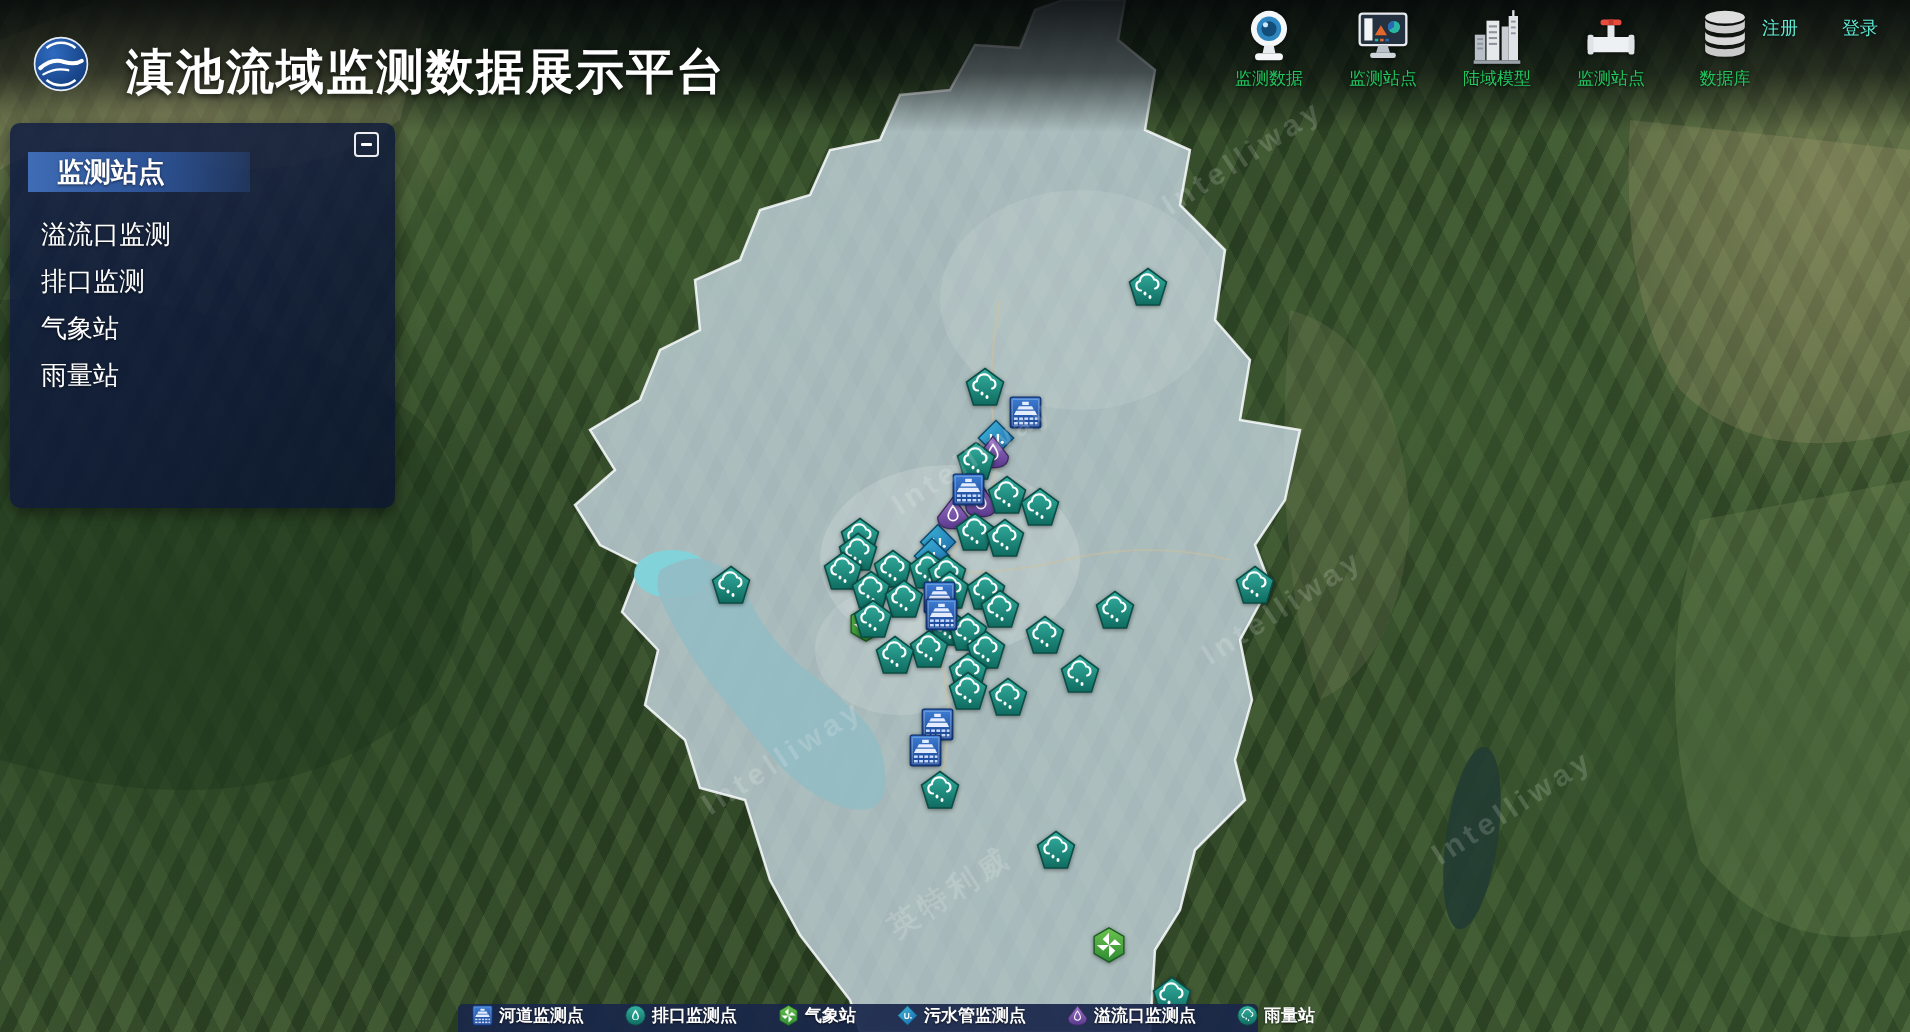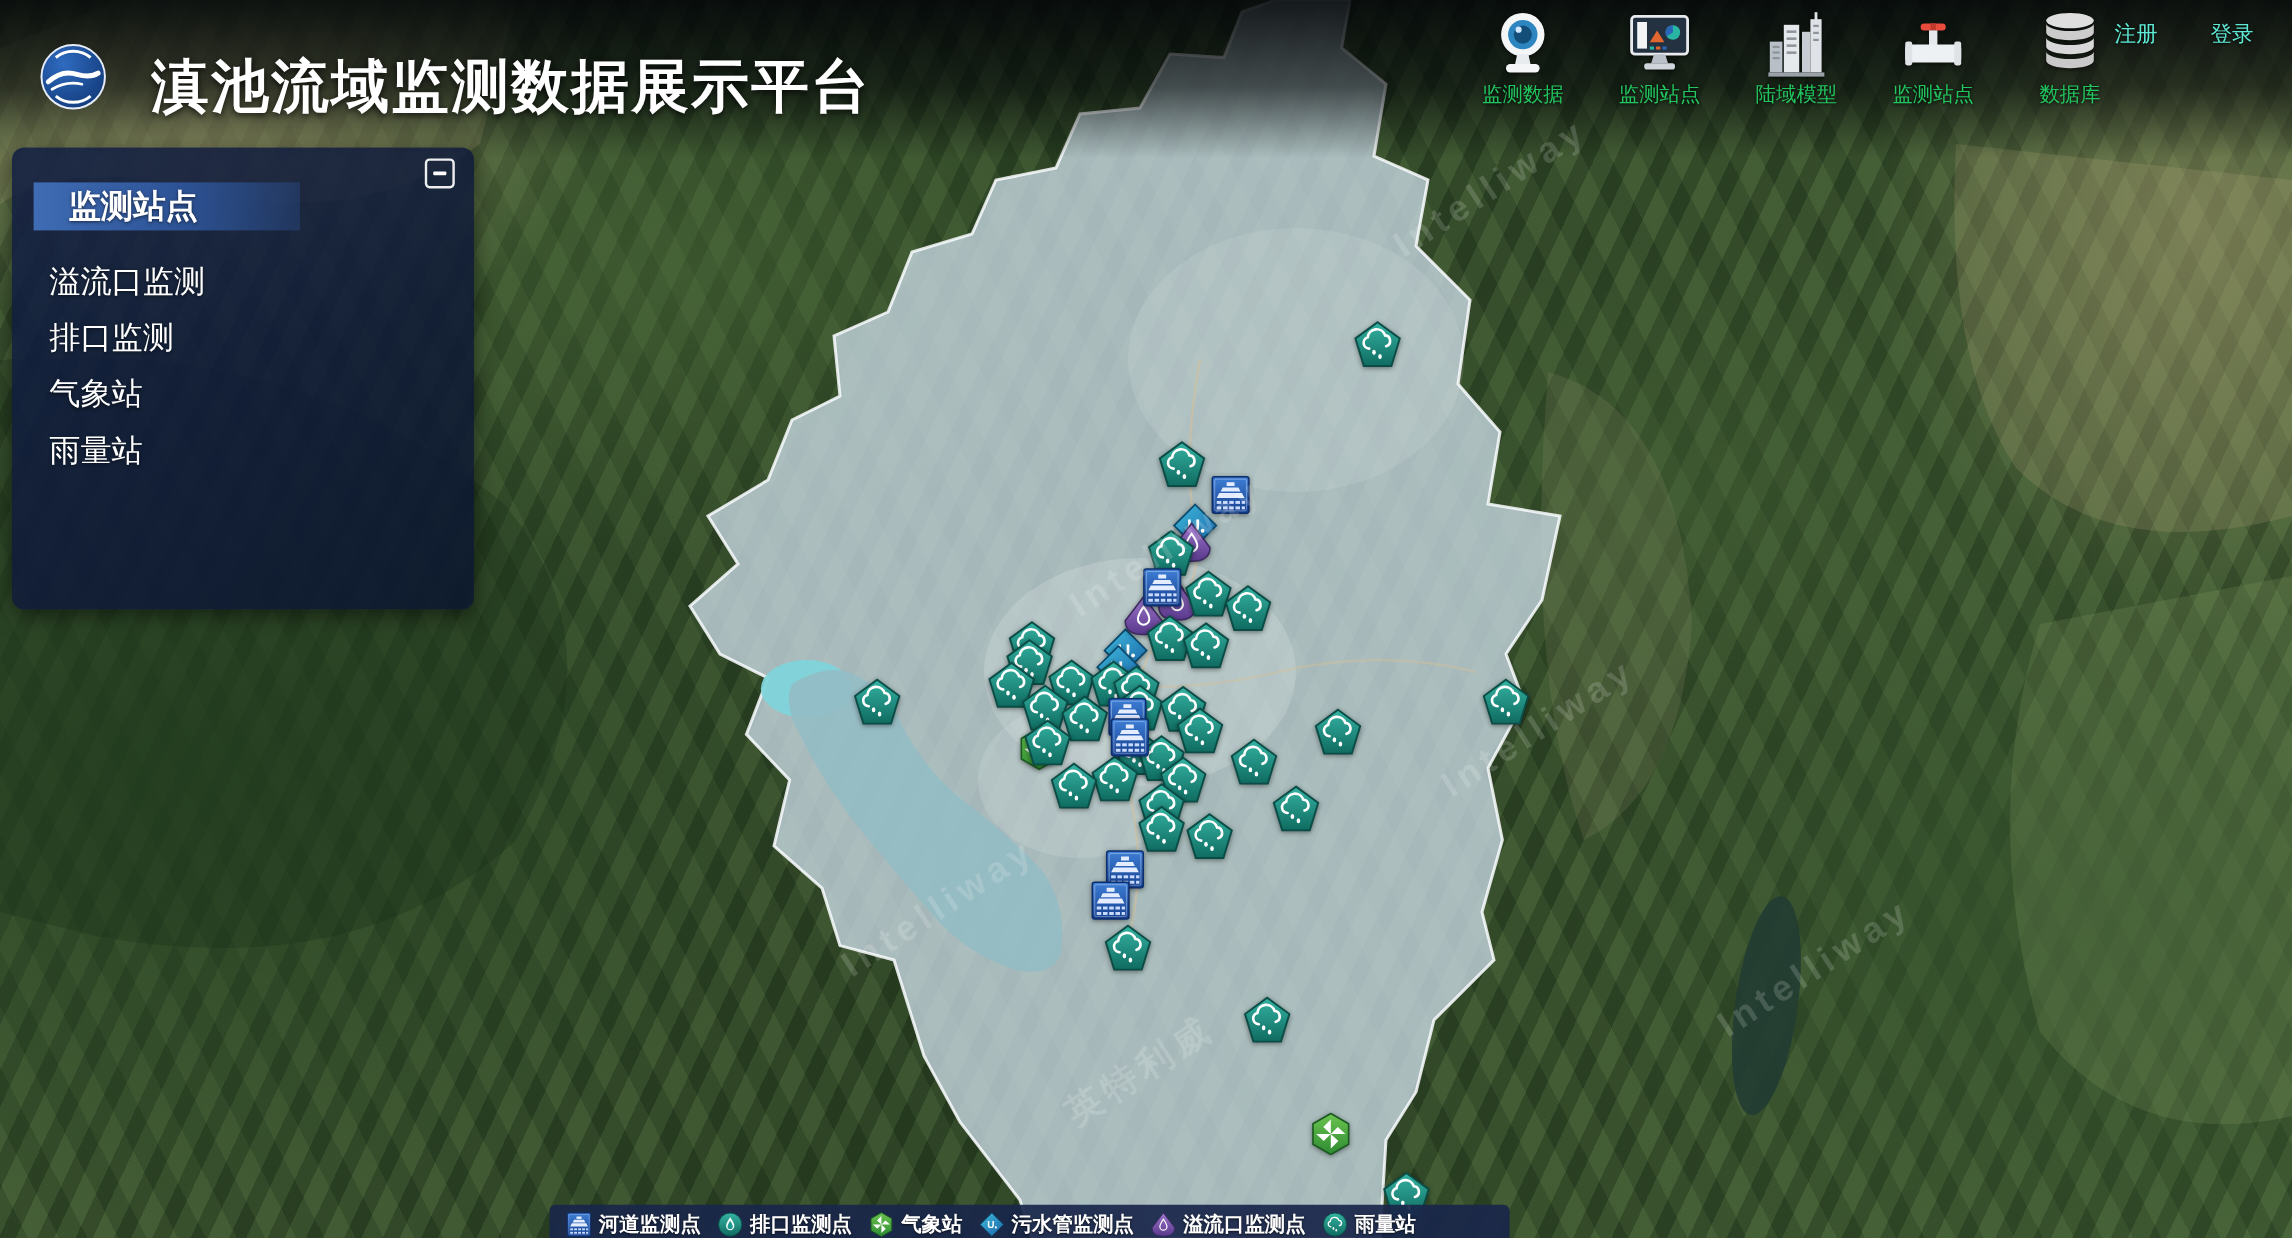--- a/index.html
+++ b/index.html
@@ -60,22 +60,22 @@
   .marker.sewage{width:38px;height:38px;}
   .marker.overflow{width:34px;height:34px;}
   .marker.weather{width:36px;height:36px;}
 
   
   .watermark{position:absolute;z-index:6;color:rgba(255,255,255,.16);font-size:30px;font-weight:bold;
     letter-spacing:5px;transform:rotate(-33deg);pointer-events:none;white-space:nowrap;}
 
   
   #legend{position:absolute;left:458px;top:1004px;width:800px;height:28px;z-index:8;
-    background:rgba(26,39,74,.93);border-radius:5px 5px 0 0;display:flex;align-items:flex-end;
-    padding:0 14px;box-sizing:border-box;gap:14px;font-family:Liberation Serif, serif;}
+    background:rgba(26,39,74,.93);border-radius:5px 5px 0 0;display:flex;align-items:flex-start;
+    padding:0 14px;box-sizing:border-box;gap:41px;font-family:Liberation Serif, serif;}
   .legend-item{display:flex;align-items:center;gap:6px;cursor:pointer;}
   .legend-icon{width:21px;height:21px;flex:0 0 auto;}
   .legend-icon svg{width:100%;height:100%;display:block;}
   .legend-label{color:#fff;font-size:17px;font-weight:bold;white-space:nowrap;
     text-shadow:0 1px 2px rgba(0,0,0,.7);}
 </style>
 </head>
 <body>
 
 <div id="app">

